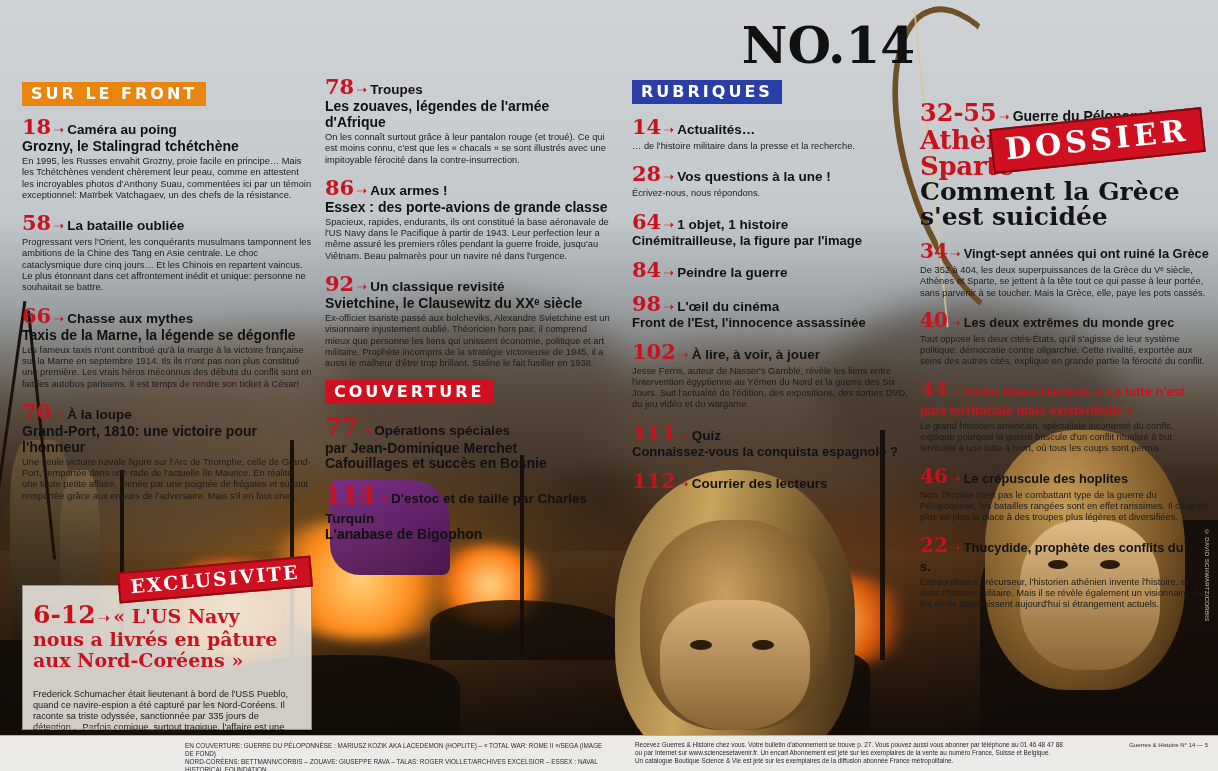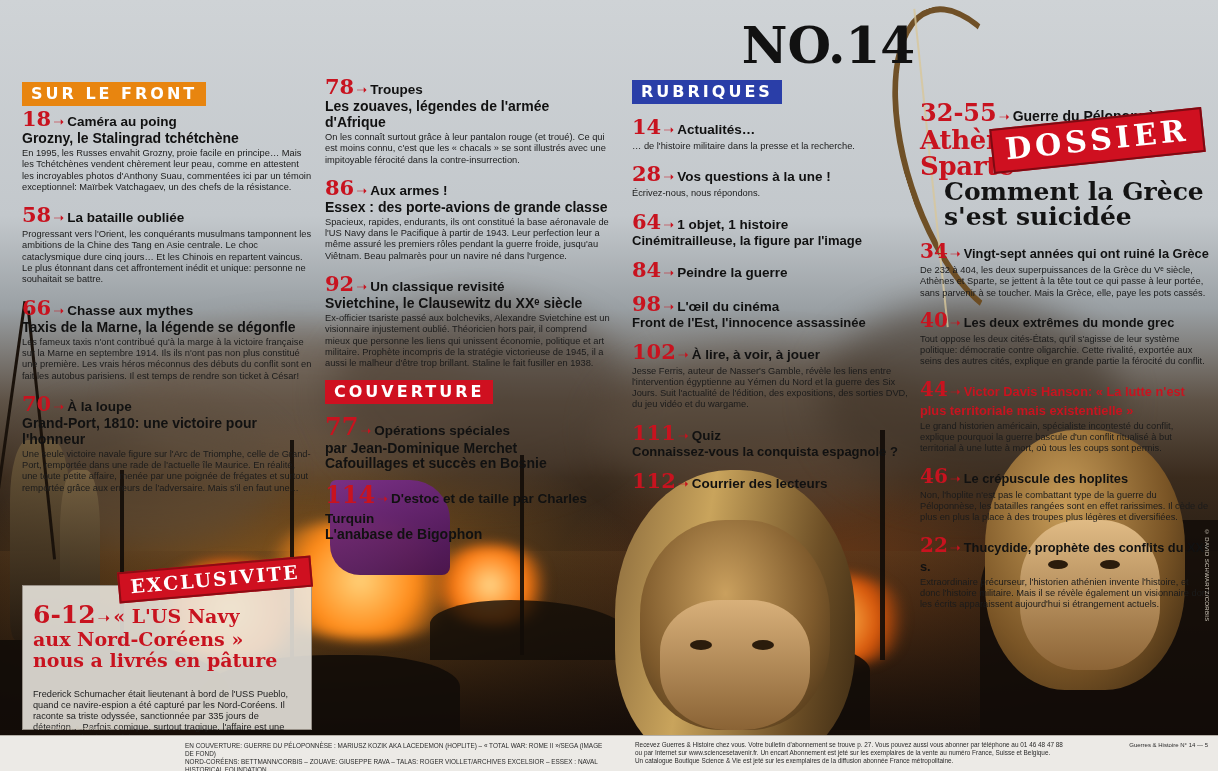--- a/index.html
+++ b/index.html
@@ -96,21 +96,21 @@
     font-size:30px; letter-spacing:4px;
     padding:2px 12px 4px 12px;
     border:2px solid #7d0a12;
   }
   .dossier-title {
     color:#c8131f; font-family:"DejaVu Serif", serif; font-weight:bold;
     font-size:26px; line-height:26px; letter-spacing:-.3px;
   }
   .dossier-title2 {
     color:#141414; font-family:"DejaVu Serif", serif; font-weight:bold;
-    font-size:25px; line-height:25px;margin-left:24px;
+    font-size:25px; line-height:25px;
   }
   .dpg { color:#c8131f; font-weight:bold; font-size:20px; font-family:"DejaVu Serif", serif;}
   .dttl { font-size:12.8px; font-weight:bold; color:#111; }
   
   .excl-box {
     position:absolute; left:22px; top:585px; width:290px; height:145px;
     background:rgba(236,232,224,0.88);
     border:1px solid rgba(90,80,70,.5);
     padding:8px 10px 6px 10px;
   }
@@ -208,21 +208,21 @@
     <div style="position:absolute;left:930px;top:8px;width:2px;height:320px;background:#d8c79a;transform:rotate(-6deg);opacity:.8;"></div>
   </div>
 
   <div class="masthead">
     <div class="no">NO.14</div>
   </div>
 
   <div class="col" style="left:22px; top:82px; width:290px;">
     <div class="sec-head sec-orange">SUR LE FRONT</div>
 
-    <div class="item" style="">
+    <div class="item" style="margin-top:8px;">
       <span class="pg">18</span><span class="arrow">➝</span><span class="ttl">Caméra au poing</span>
       <span class="sub">Grozny, le Stalingrad tchétchène</span>
       <span class="body">En 1995, les Russes envahit Grozny, proie facile en principe… Mais les Tchétchènes vendent chèrement leur peau, comme en attestent les incroyables photos d'Anthony Suau, commentées ici par un témoin exceptionnel: Maïrbek Vatchagaev, un des chefs de la résistance.</span>
     </div>
 
     <div class="item">
       <span class="pg">58</span><span class="arrow">➝</span><span class="ttl">La bataille oubliée</span>
       <span class="body">Progressant vers l'Orient, les conquérants musulmans tamponnent les ambitions de la Chine des Tang en Asie centrale. Le choc cataclysmique dure cinq jours… Et les Chinois en repartent vaincus. Le plus étonnant dans cet affrontement inédit et unique: personne ne souhaitait se battre.</span>
     </div>
 
@@ -314,21 +314,21 @@
     <div class="dossier-badge">DOSSIER</div>
 
     <div style="margin-top:14px;">
       <span class="dpg" style="font-size:24px;">32-55</span><span class="arrow">➝</span><span class="dttl" style="font-size:14px;">Guerre du Péloponnèse</span>
       <div class="dossier-title">Athènes contre Sparte</div>
       <div class="dossier-title2">Comment la Grèce s'est suicidée</div>
     </div>
 
     <div class="item" style="margin-top:10px;">
       <span class="dpg">34</span><span class="arrow">➝</span><span class="dttl">Vingt-sept années qui ont ruiné la Grèce</span>
-      <span class="body">De 232 à 404, les deux superpuissances de la Grèce du Vᵉ siècle, Athènes et Sparte, se jettent à la tête tout ce qui passe à leur portée, sans parvenir à se toucher. Mais la Grèce, elle, paye les pots cassés.</span>
+      <span class="body">De 352 à 404, les deux superpuissances de la Grèce du Vᵉ siècle, Athènes et Sparte, se jettent à la tête tout ce qui passe à leur portée, sans parvenir à se toucher. Mais la Grèce, elle, paye les pots cassés.</span>
     </div>
     <div class="item">
       <span class="dpg">40</span><span class="arrow">➝</span><span class="dttl">Les deux extrêmes du monde grec</span>
       <span class="body">Tout oppose les deux cités-États, qu'il s'agisse de leur système politique: démocratie contre oligarchie. Cette rivalité, exportée aux seins des autres cités, explique en grande partie la férocité du conflit.</span>
     </div>
     <div class="item">
       <span class="dpg">44</span><span class="arrow">➝</span><span class="dttl" style="color:#c8131f;">Victor Davis Hanson: « La lutte n'est plus territoriale mais existentielle »</span>
       <span class="body">Le grand historien américain, spécialiste incontesté du conflit, explique pourquoi la guerre bascule d'un conflit ritualisé à but territorial à une lutte à mort, où tous les coups sont permis.</span>
     </div>
     <div class="item">
@@ -338,22 +338,22 @@
     <div class="item">
       <span class="dpg">22</span><span class="arrow">➝</span><span class="dttl">Thucydide, prophète des conflits du XXᵉ s.</span>
       <span class="body">Extraordinaire précurseur, l'historien athénien invente l'histoire, et donc l'histoire militaire. Mais il se révèle également un visionnaire dont les écrits apparaissent aujourd'hui si étrangement actuels.</span>
     </div>
   </div>
 
   <div class="excl-box">
     <div class="excl-badge">EXCLUSIVITE</div>
     <div style="margin-top:6px;">
       <span class="excl-pg">6-12</span><span class="arrow" style="font-size:15px;">➝</span><span class="excl-title">« L'US Navy</span>
+      <span class="excl-title2">nous a livrés en pâture</span>
       <span class="excl-title2">aux Nord-Coréens »</span>
-      <span class="excl-title2">nous a livrés en pâture</span>
     </div>
     <div class="excl-body">Frederick Schumacher était lieutenant à bord de l'USS Pueblo, quand ce navire-espion a été capturé par les Nord-Coréens. Il raconte sa triste odyssée, sanctionnée par 335 jours de détention… Parfois comique, surtout tragique, l'affaire est une monumentale claque à la Navy.</div>
   </div>
 
   <div class="credit-left">4 — Guerres &amp; Histoire N° 14</div>
   <div class="credit-right">© DAVID SCHWARTZ/CORBIS</div>
 
   <div class="footer">
     <div class="footer-txt" style="left:185px; top:6px; width:420px; white-space:pre-line;">EN COUVERTURE: GUERRE DU PÉLOPONNÈSE : MARIUSZ KOZIK AKA LACEDEMON (HOPLITE) – « TOTAL WAR: ROME II »/SEGA (IMAGE DE FOND)
 NORD-CORÉENS: BETTMANN/CORBIS – ZOUAVE: GIUSEPPE RAVA – TALAS: ROGER VIOLLET/ARCHIVES EXCELSIOR – ESSEX : NAVAL HISTORICAL FOUNDATION.</div>

